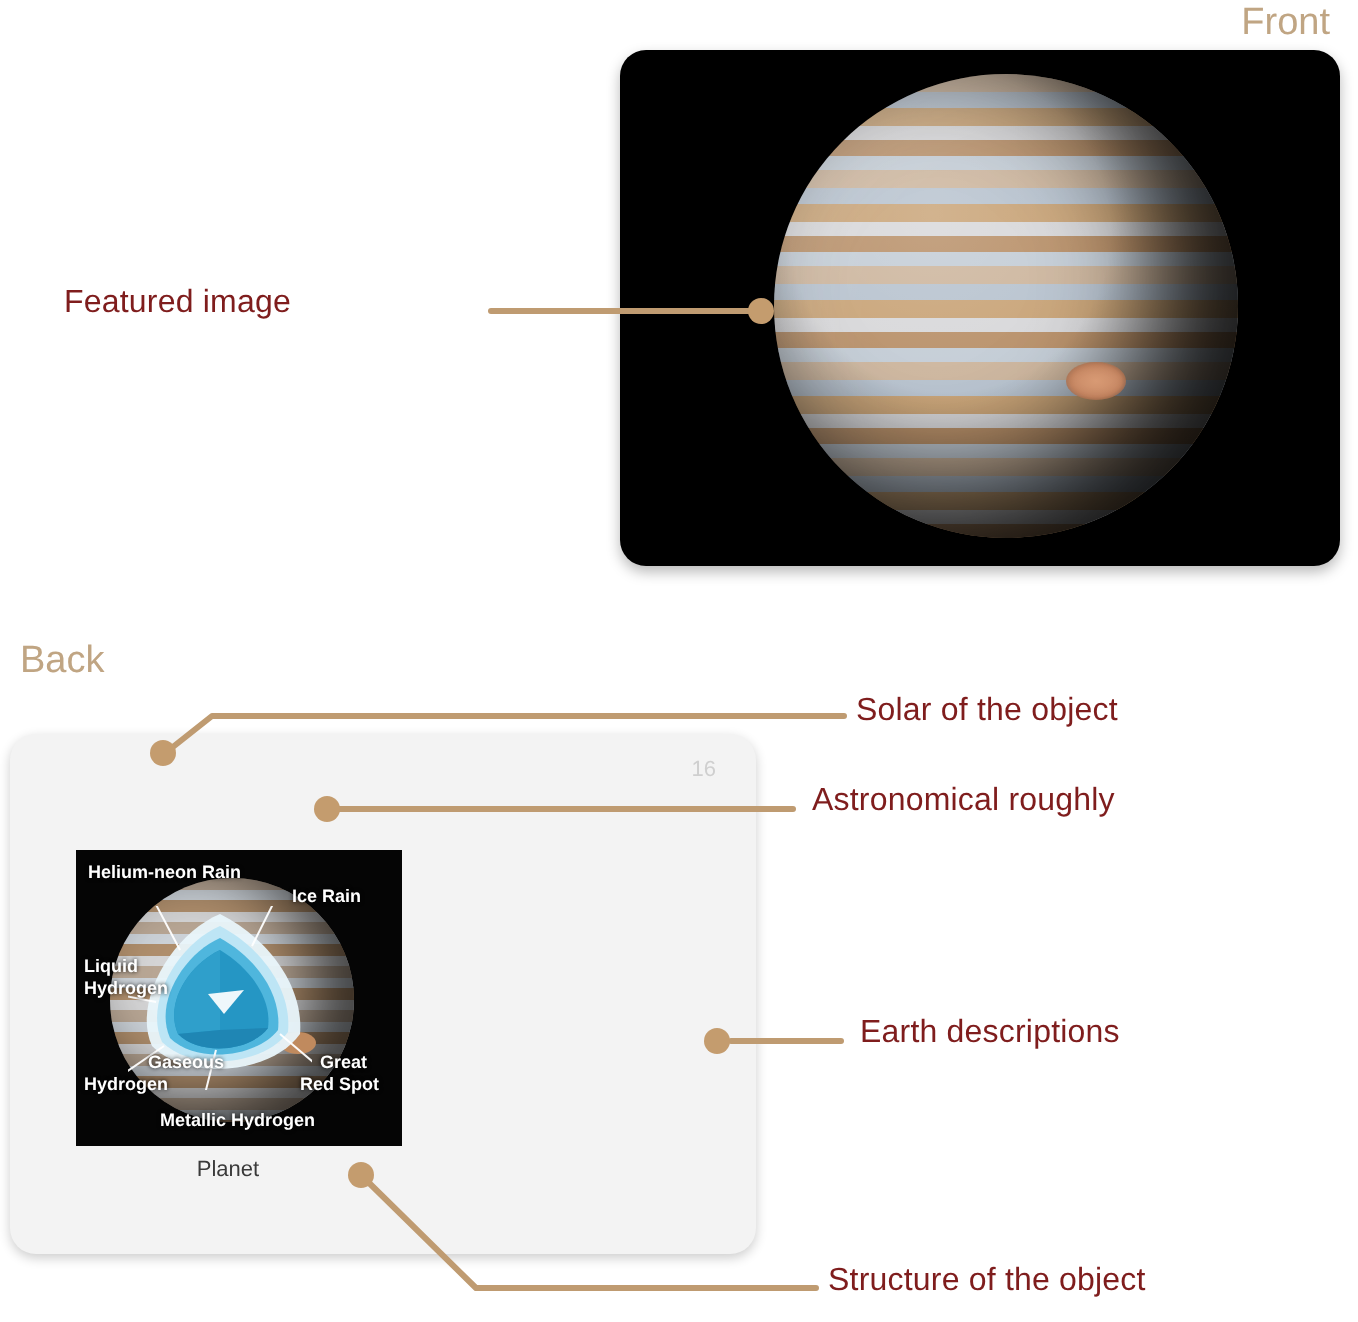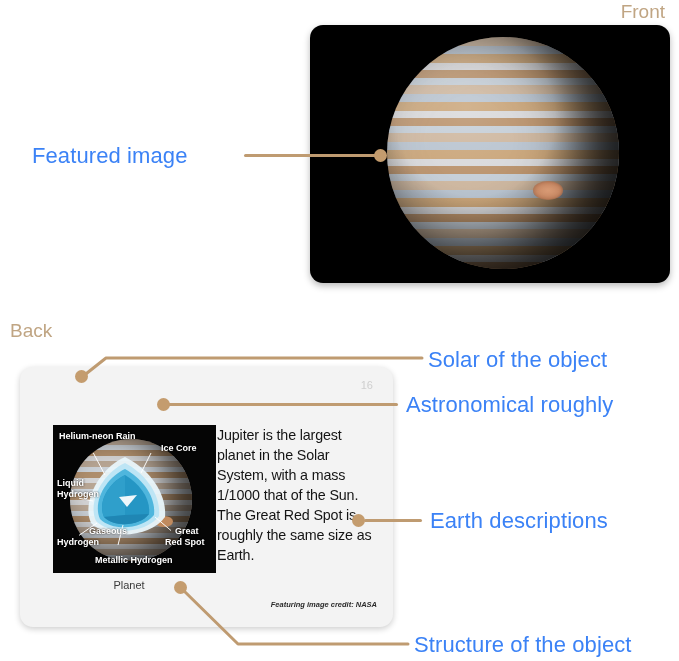--- a/index.html
+++ b/index.html
@@ -8,22 +8,22 @@
     height: 661px;
     background: #ffffff;
     font-family: "Liberation Sans", sans-serif;
     overflow: hidden;
   }
   #root { position: relative; width: 679px; height: 661px; }
 
   
   .ann-label {
     position: absolute;
-    color: #3b82f6;
-    font-size: 22px;
+    color: #7f1d1d;
+    font-size: 16px;
     font-weight: 400;
     white-space: nowrap;
     letter-spacing: 0.1px;
   }
   .conn-line {
     position: absolute;
     background: #bf9b71;
     height: 3px;
     border-radius: 2px;
   }
@@ -81,21 +81,21 @@
     box-shadow: inset 0 0 5px rgba(120,60,30,0.5);
   }
   #front-planet-shade {
     position: absolute; inset: 0; border-radius: 50%;
     background: radial-gradient(circle at 38% 34%, rgba(0,0,0,0) 38%, rgba(0,0,0,0.55) 82%, rgba(0,0,0,0.92) 100%);
   }
 
   
   #back-card {
     position: absolute;
-    left: 20px; top: 367px;
+    left: 5px; top: 367px;
     width: 373px; height: 260px;
     background: #f3f3f3;
     border-radius: 13px;
     box-shadow: 0 2px 6px rgba(0,0,0,0.20);
     overflow: hidden;
   }
   #card-number {
     position: absolute;
     right: 20px; top: 12px;
     color: #cfcfcf;
@@ -243,41 +243,37 @@
               <line x1="76" y1="-8" x2="62" y2="20"></line>
               <line x1="-16" y1="42" x2="14" y2="48"></line>
               <line x1="-14" y1="92" x2="18" y2="70"></line>
               <line x1="38" y1="96" x2="44" y2="72"></line>
               <line x1="102" y1="86" x2="76" y2="64"></line>
             </g>
           </svg>
 
           <div class="diag-label" style="left:6px; top:6px;">Helium-neon Rain</div>
 
-          <div class="diag-label" style="left:108px; top:18px;">Ice Core</div>
+          <div class="diag-label" style="left:108px; top:18px;">Ice Rain</div>
 
           <div class="diag-label" style="left:4px; top:53px;">Liquid</div>
           <div class="diag-label" style="left:4px; top:64px;">Hydrogen</div>
 
           <div class="diag-label" style="left:4px; top:101px;margin-left:32px;">Gaseous</div>
           <div class="diag-label" style="left:4px; top:112px;">Hydrogen</div>
 
           <div class="diag-label" style="left:122px; top:101px;">Great</div>
           <div class="diag-label" style="left:112px; top:112px;">Red Spot</div>
 
           <div class="diag-label" style="left:42px; top:130px;">Metallic Hydrogen</div>
         </div>
 
         <div id="diagram-caption">Planet</div>
       </div>
 
-      <div id="desc-col">
-        <div id="card-desc">Jupiter is the largest planet in the Solar System, with a mass 1/1000 that of the Sun. The Great Red Spot is roughly the same size as Earth.</div>
-        <div id="card-credit">Featuring image credit: NASA</div>
-      </div>
 
     </div>
   </div>
 
   <svg class="conn-svg" style="left:0; top:340px; width:440px; height:50px;">
     <polyline points="82,37 106,18 422,18" fill="none" stroke="#bf9b71" stroke-width="3" stroke-linecap="round" stroke-linejoin="round"></polyline>
   </svg>
   <div class="conn-dot" style="left:75px; top:370px;"></div>
   <div class="ann-label" style="left:428px; top:347px;">Solar of the object</div>
 

